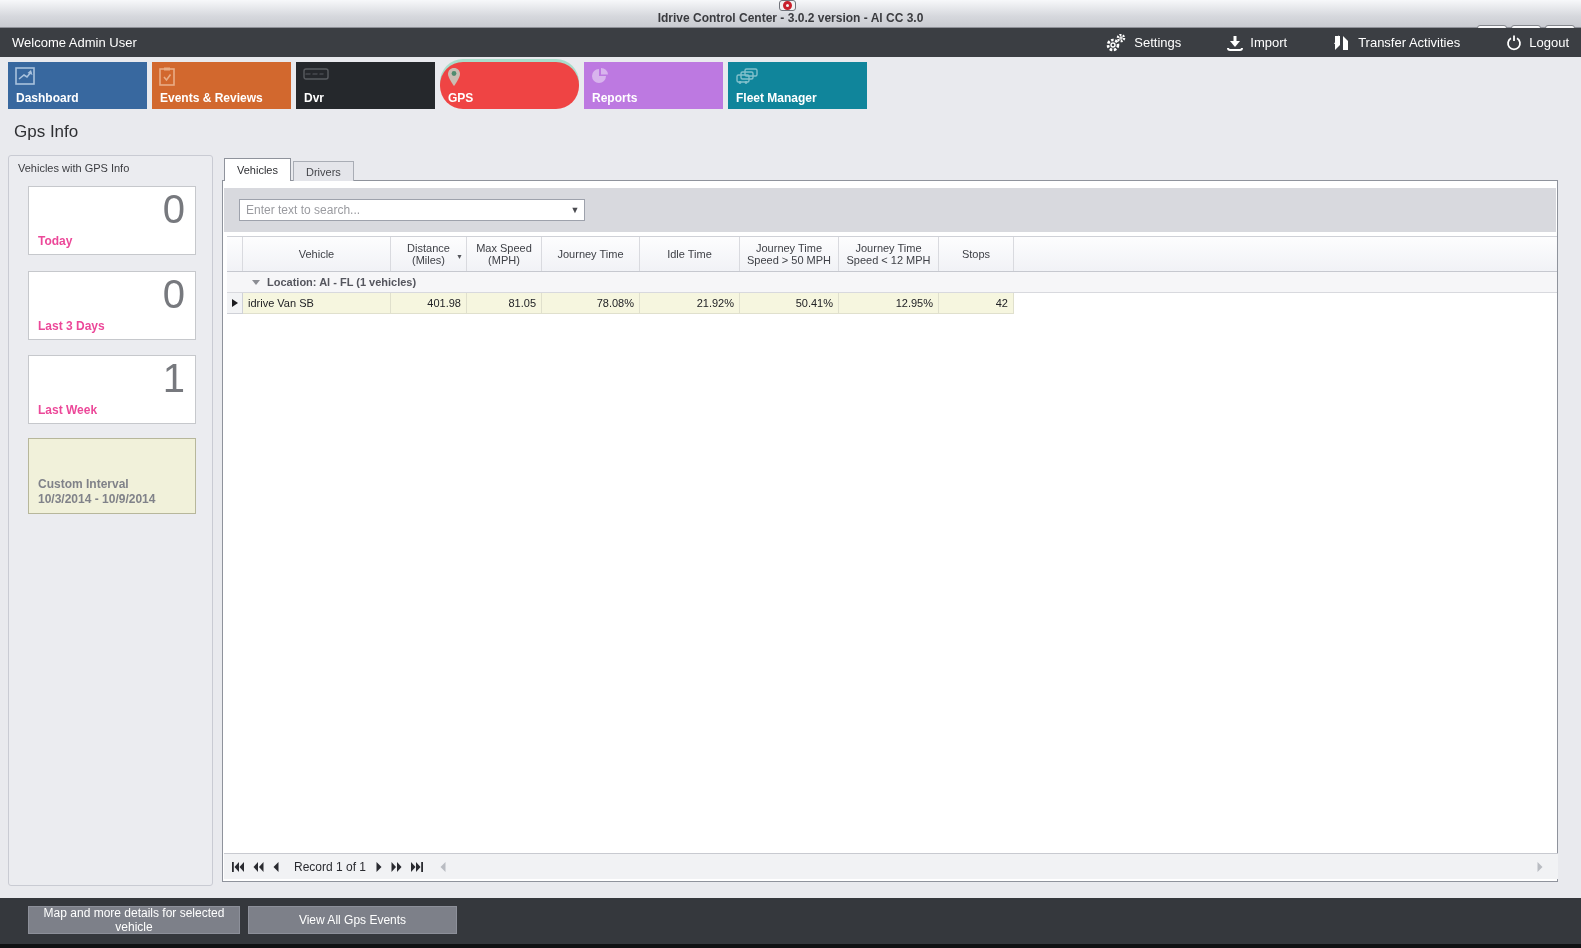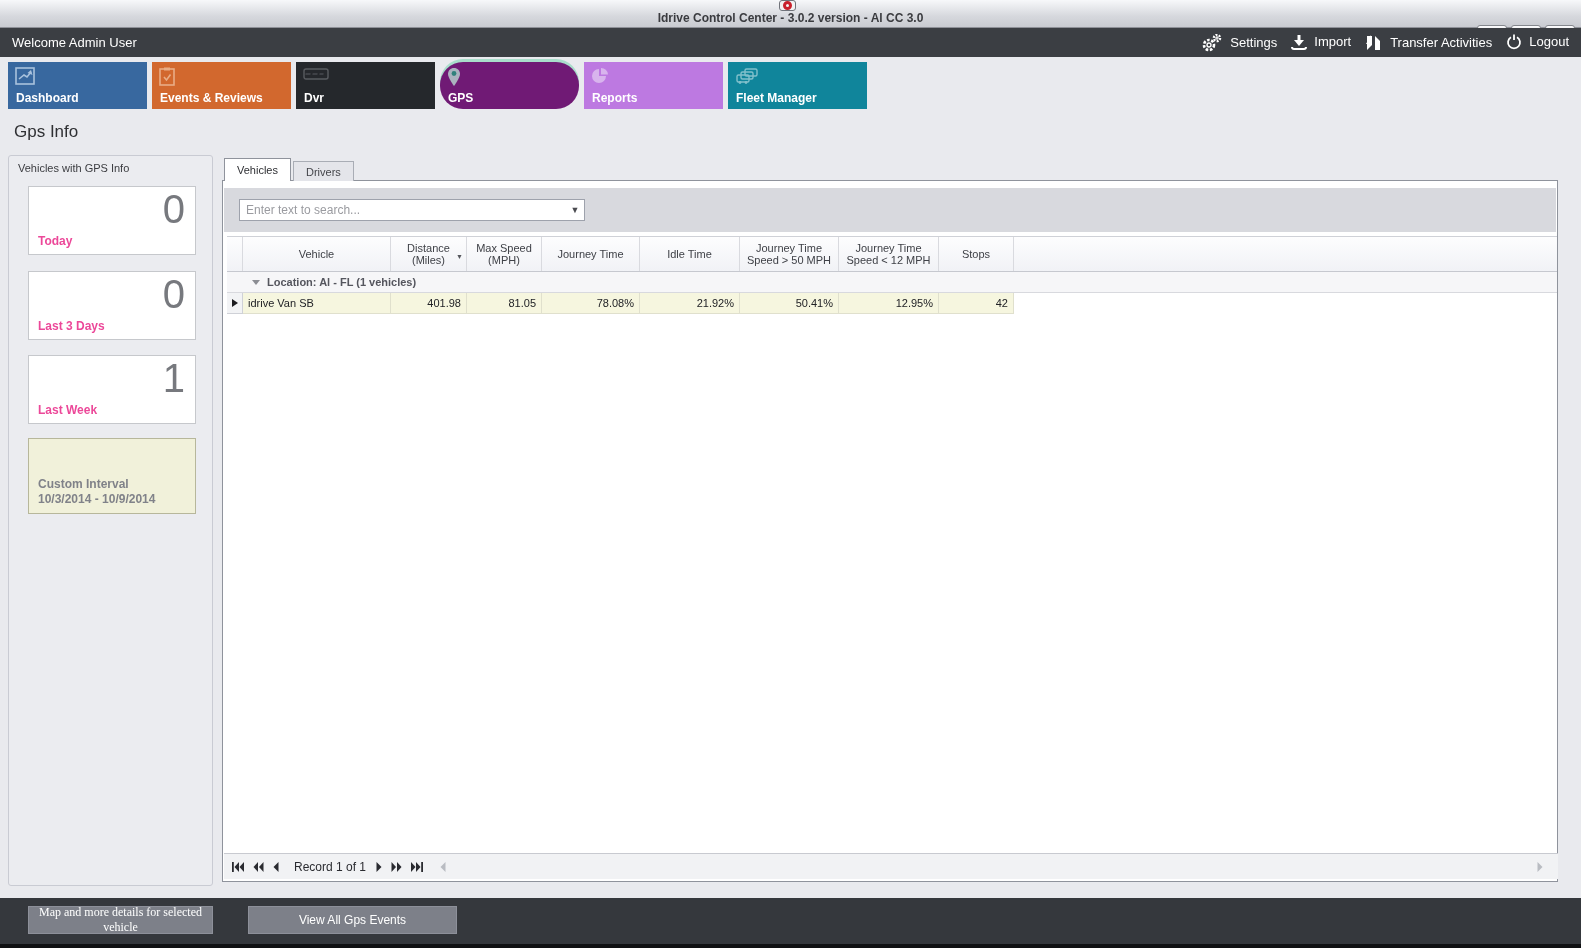--- a/index.html
+++ b/index.html
@@ -16,34 +16,34 @@
   .titlebar-text { font-size:12px; font-weight:bold; color:#3a3b3f; }
   .win-controls { margin-left:auto; display:flex; gap:4px; }
   .win-btn { width:30px; height:16px; border:1px solid #84878d; border-radius:3px;
     background:linear-gradient(#fdfdfe,#d9dbe0 55%,#c9cbd1); display:flex; align-items:center; justify-content:center; }
   .win-btn svg { display:block; }
 
   
   .welcomebar { position:absolute; left:0; top:28px; width:1581px; height:29px; background:#3b3e43;
     display:flex; align-items:center; padding:0 12px; }
   .welcome-text { color:#ffffff; font-size:13px; }
-  .top-actions { margin-left:auto; display:flex; align-items:flex-start; gap:14px; }
+  .top-actions { margin-left:auto; display:flex; align-items:center; gap:46px; }
   .top-action { display:flex; align-items:center; gap:7px; color:#fff; font-size:13px; cursor:pointer; }
   .top-action svg { display:block; }
 
   
   .tilerow { position:absolute; left:0; top:57px; width:1581px; height:60px; }
   .tiles { position:absolute; left:8px; top:5px; display:flex; gap:5px; }
   .tile { width:139px; height:47px; position:relative; color:#fff; }
   .tile .tile-icon { position:absolute; left:7px; top:5px; opacity:.75; }
   .tile .tile-label { position:absolute; left:8px; bottom:4px; font-size:12px; font-weight:bold; }
   .tile-dashboard { background:#38689f; }
   .tile-events { background:#d2682e; }
   .tile-dvr { background:#25282c; }
-  .tile-gps { background:#701a75; box-shadow:0 -3px 0 #a9ddcb;border-radius:23px; }
+  .tile-gps { background:#ef4444; box-shadow:0 -3px 0 #a9ddcb;border-radius:23px; }
   .tile-fleet { background:#10859b; }
   .tile-reports { background:#bd79e1; }
 
   
   .page-title { position:absolute; left:14px; top:122px; font-size:17px; color:#2f3033; }
 
   
   .sidebar { position:absolute; left:8px; top:155px; width:205px; height:731px;
     background:#ebecf0; border:1px solid #c9cbd3; border-radius:3px; }
   .sidebar-title { position:absolute; left:9px; top:6px; font-size:11px; color:#3b3c40; }
@@ -99,21 +99,21 @@
   .pager-label { font-size:12px; color:#2a2b30; margin:0 10px 0 6px; }
   .scroll-arrow-left { margin-left:8px; }
   .scroll-arrow-right { position:absolute; right:6px; top:8px; }
 
   
   .footer { position:absolute; left:0; top:898px; width:1581px; height:50px; background:#35383d;
     border-bottom:4px solid #101113; }
   .footer-btn { position:absolute; top:8px; height:28px; background:#7d8089; border:1px solid #8d909a;
     color:#fff; font-size:12px; font-family:"Liberation Sans", sans-serif; cursor:pointer;
     display:flex; align-items:center; justify-content:center; }
-  .footer-btn-map { left:28px; width:185px;font-family:Liberation Serif, serif; }
+  .footer-btn-map { left:28px; width:212px; }
   .footer-btn-events { left:248px; width:209px; }
 </style>
 </head>
 <body>
 
 <div class="titlebar">
   <span class="app-icon">
       <span class="ring"></span>
     </span>
   <span class="titlebar-text">Idrive Control Center - 3.0.2 version - Al CC 3.0</span>

